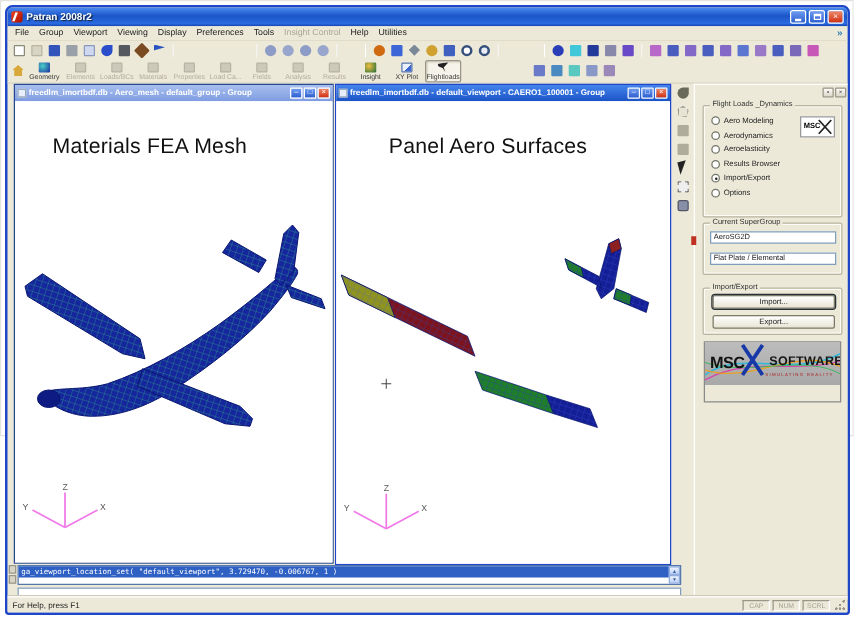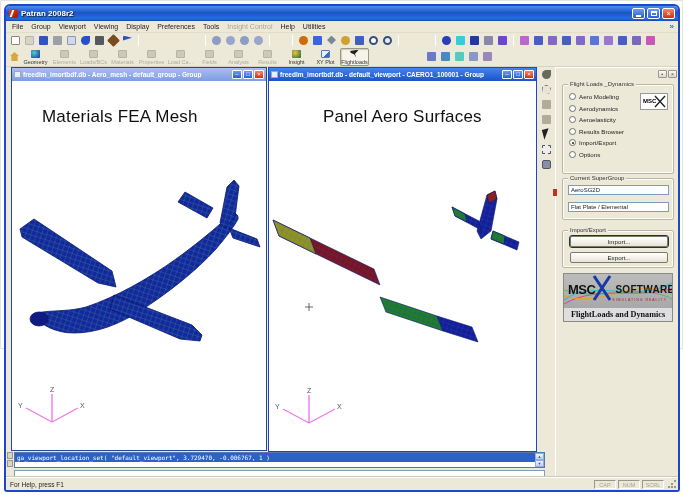--- a/index.html
+++ b/index.html
@@ -398,21 +398,21 @@
     <div class="vp-title active">
       <span class="vico"></span>
       <span class="vtext">freedlm_imortbdf.db - default_viewport - CAERO1_100001 - Group</span>
       <span class="vbtns">
         <span class="vbtn">–</span>
         <span class="vbtn">□</span>
         <span class="vbtn close">×</span>
       </span>
     </div>
     <div class="canvas">
-      <div class="annotation" style="left:54px;top:26px;">Panel Aero Surfaces</div>
+      <div class="annotation" style="left:42px;top:26px;">Panel Aero Surfaces</div>
       <svg width="267" height="370" viewBox="0 0 267 370" style="position:absolute;left:0;top:0">
         <defs>
           <pattern id="meshR" width="5" height="5" patternUnits="userSpaceOnUse" patternTransform="rotate(25)">
             <rect width="5" height="5" fill="#7c1420"></rect>
                 <path d="M0,0 H5 M0,0 V5" stroke="#32409e" stroke-width="0.5"></path>
           </pattern>
           <pattern id="meshO" width="5" height="5" patternUnits="userSpaceOnUse" patternTransform="rotate(25)">
             <rect width="5" height="5" fill="#8f9420"></rect>
                 <path d="M0,0 H5 M0,0 V5" stroke="#5c6a9a" stroke-width="0.5"></path>
           </pattern>
@@ -538,21 +538,20 @@
           <path d="M0,16 C35,28 80,8 110,26" stroke="#40b860" stroke-width="0.8" fill="none"></path>
           <path d="M30,2 L46,26 M46,2 L30,26" stroke="#1838a8" stroke-width="3"></path>
         </svg>
         <div class="logo-row">
           <span class="logo-msc">MSC</span>
           <span style="width:16px"></span>
           <span class="logo-sw">SOFTWARE</span>
         </div>
         <span class="logo-tag">SIMULATING REALITY</span>
       </div>
-      <div class="logo-bottom">FlightLoads and Dynamics</div>
     </div>
   </div>
 
   <div class="cmd-side">
     <b></b>
     <b></b>
   </div>
   <div class="cmd-hist">
     <div class="cmd-line">ga_viewport_location_set( "default_viewport", 3.729470, -0.006767, 1 )</div>
     <div class="cmd-scroll">

